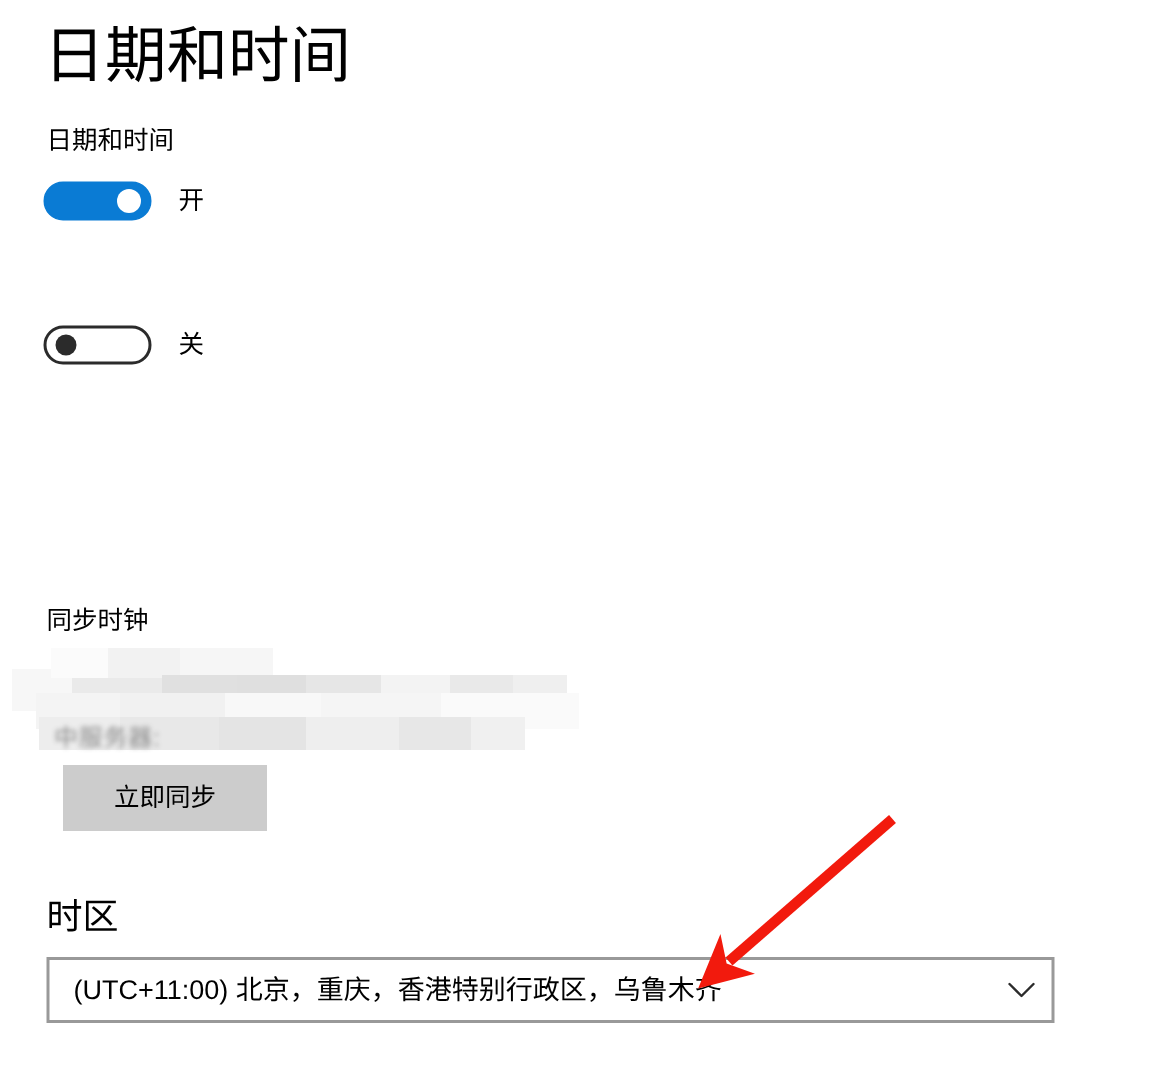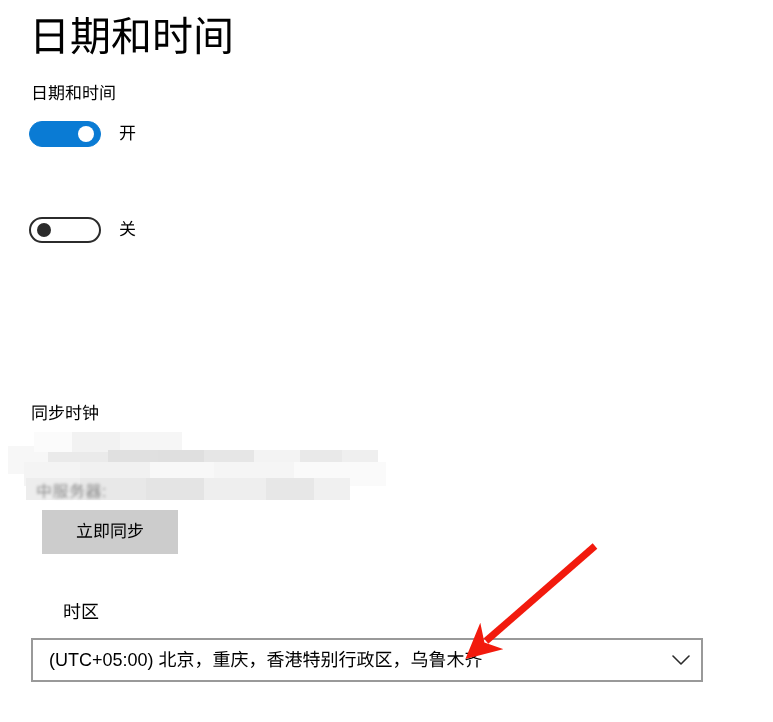--- a/index.html
+++ b/index.html
@@ -232,24 +232,24 @@
     <div class="tile" style="left:138px; top:46px; width:58px; height:22px; background:#e4e4e4;"></div>
     <div class="tile" style="left:196px; top:46px; width:62px; height:22px; background:#eeeeee;"></div>
     <div class="tile" style="left:258px; top:46px; width:48px; height:22px; background:#e7e7e7;"></div>
     <div class="tile" style="left:306px; top:46px; width:36px; height:22px; background:#f0f0f0;"></div>
   </div>
 
   <div class="ghost-text">中服务器: </div>
 
   <button class="win-button enabled" style="left:31px; top:510px; width:136px; height:44px;">立即同步</button>
 
-  <div class="section-label" style="top:600px; font-size:18px;margin-left:32px;">时区</div>
+  <div class="section-label" style="top:600px; font-size:24px;">时区</div>
 
   <div class="combobox">
-    <span class="value">(UTC+05:00) 北京，重庆，香港特别行政区，乌鲁木齐</span>
+    <span class="value">(UTC+11:00) 北京，重庆，香港特别行政区，乌鲁木齐</span>
     <span class="chevron">
       <svg width="18" height="12" viewBox="0 0 18 12" aria-hidden="true">
         <path d="M1 2 L9 10 L17 2" fill="none" stroke="#2b2b2b" stroke-width="1.6" stroke-linecap="round" stroke-linejoin="round"></path>
       </svg>
     </span>
   </div>
 
   <svg class="annotation-arrow" viewBox="0 0 773 722" xmlns="http://www.w3.org/2000/svg">
     <defs>
       <marker id="arrowhead" markerWidth="5" markerHeight="5" refX="1.1" refY="2.5" orient="auto" markerUnits="strokeWidth">

